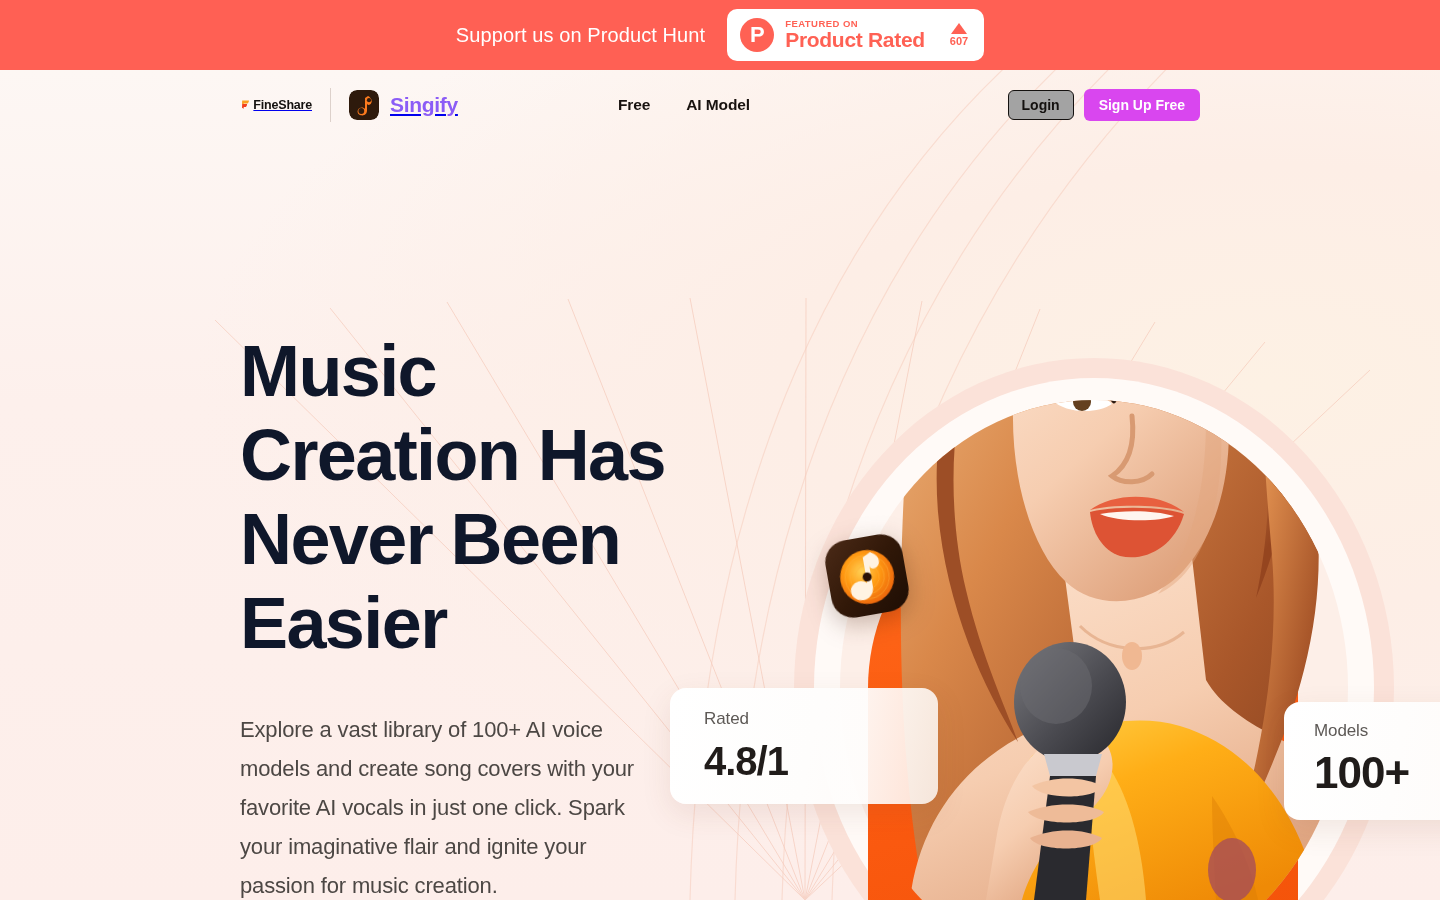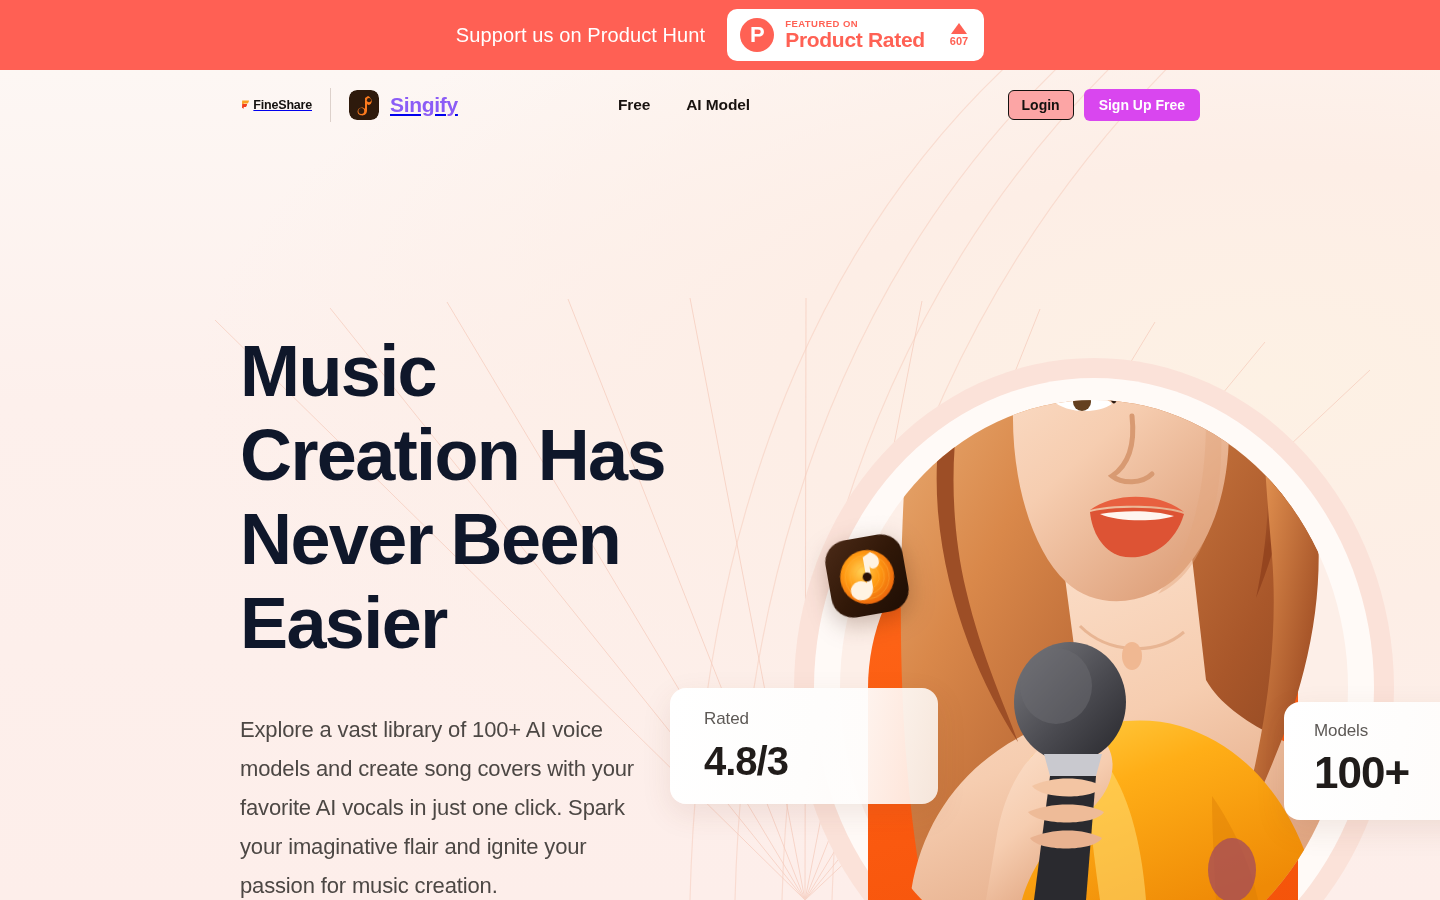--- a/index.html
+++ b/index.html
@@ -193,21 +193,21 @@
   .nav-actions {
     margin-left: auto;
     display: flex;
     align-items: center;
     gap: 10px;
   }
   .btn-login {
     font-size: 14px;
     font-weight: bold;
     color: #14110f;
-    background: #fca5a5;
+    background: #a3a3a3;
     border: 1.8px solid #14110f;
     border-radius: 6px;
     padding: 6px 13px;
     cursor: pointer;
     font-family: "Liberation Sans", sans-serif;
     line-height: 1.2;
   }
   .btn-signup {
     font-size: 14px;
     font-weight: bold;
@@ -547,21 +547,21 @@
   <div class="hero-copy">
     <h1 class="hero-title">Music
 Creation Has
 Never Been
 Easier</h1>
     <p class="hero-sub">Explore a vast library of 100+ AI voice models and create song covers with your favorite AI vocals in just one click. Spark your imaginative flair and ignite your passion for music creation.</p>
   </div>
 
   <div class="stat-card card-rated">
     <div class="stat-label">Rated</div>
-    <div class="stat-value">4.8/3</div>
+    <div class="stat-value">4.8/1</div>
   </div>
 
   <div class="stat-card card-models">
     <div class="stat-label">Models</div>
     <div class="stat-value">100+</div>
   </div>
 
 </div>
 
 </body></html>

